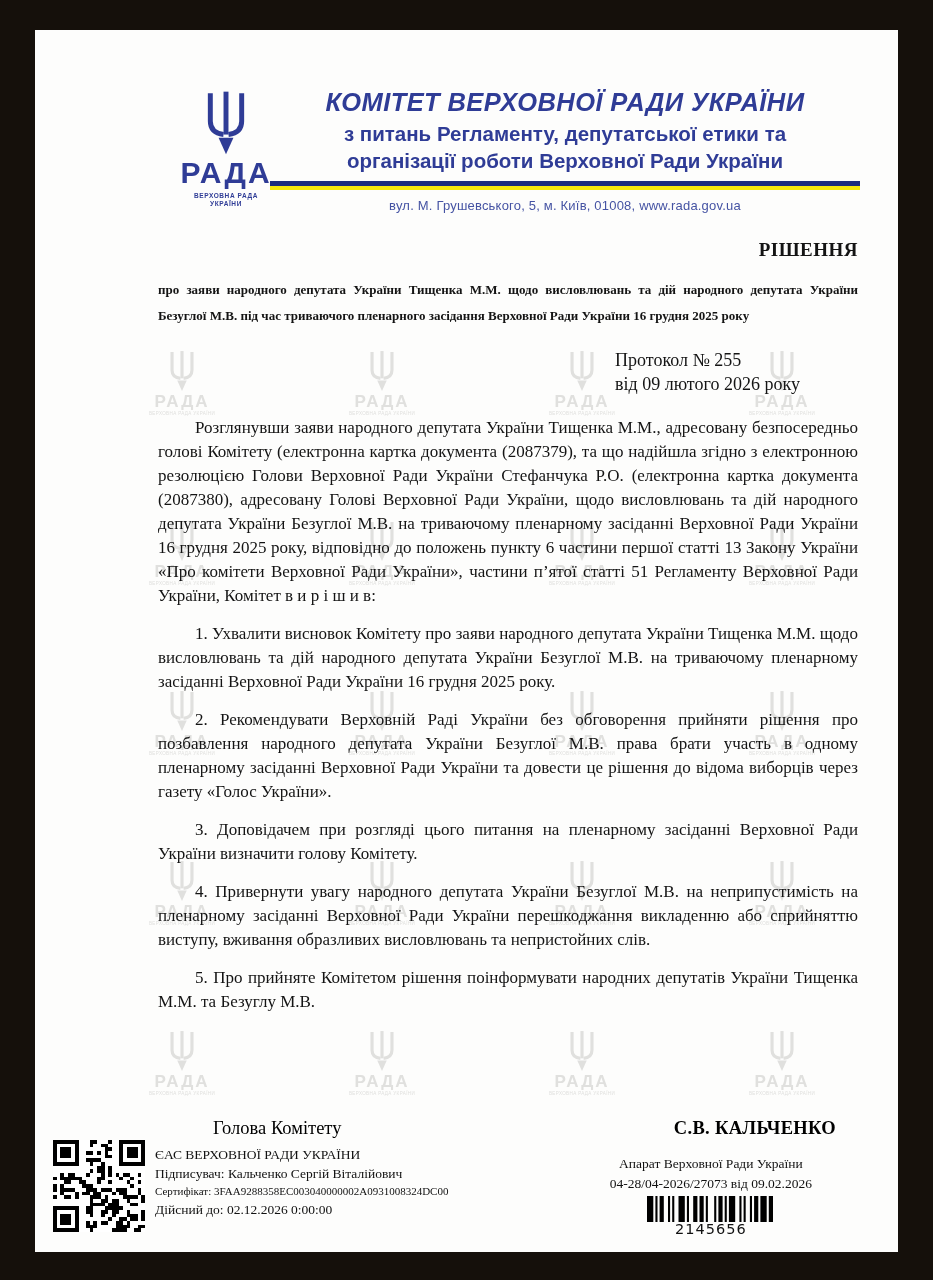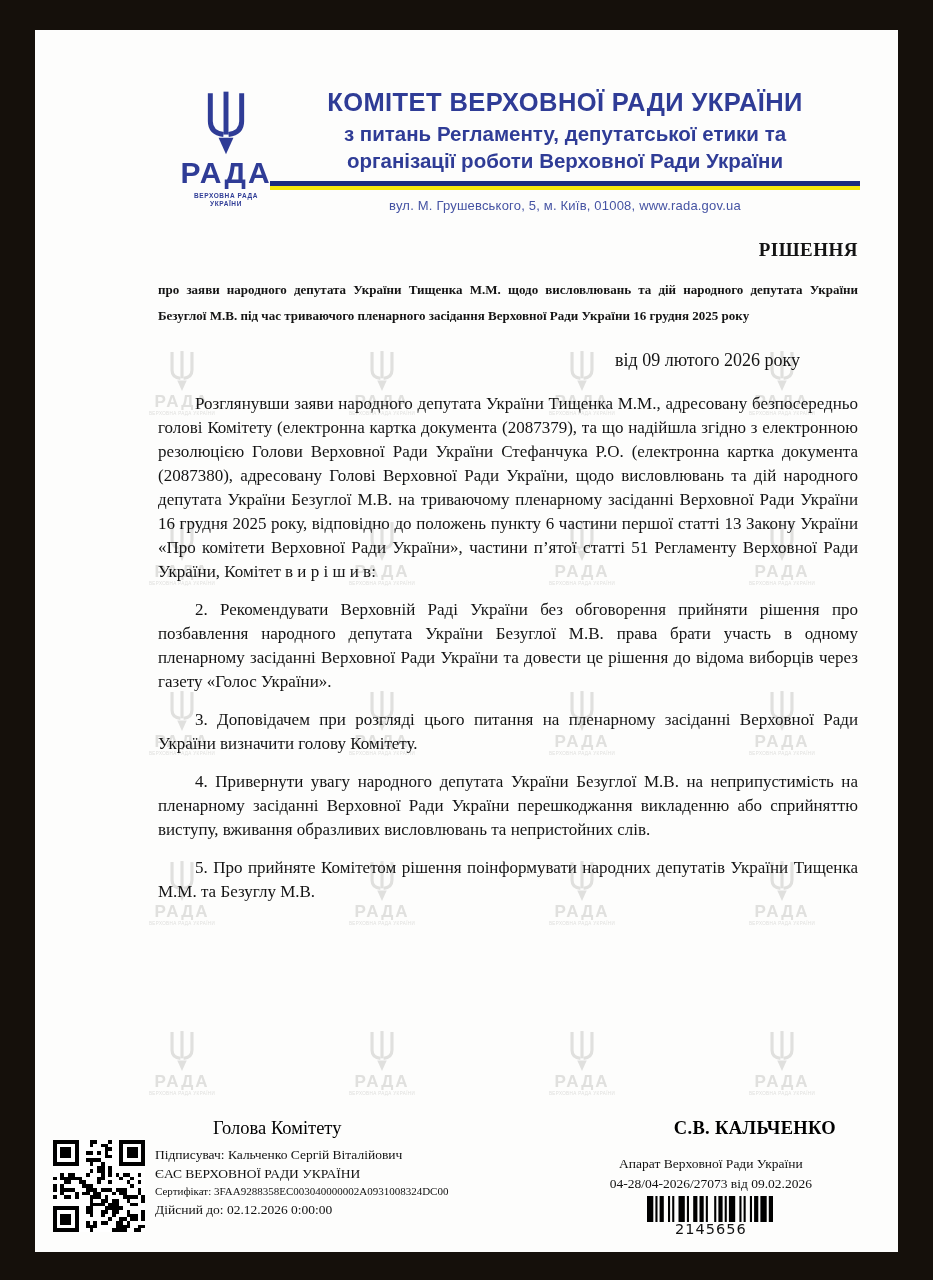--- a/index.html
+++ b/index.html
@@ -49,21 +49,21 @@
   }
   .logo-caption {
     font-family:"Liberation Sans", sans-serif;
     font-weight:bold; font-size:6.5px; letter-spacing:.6px; line-height:1.3;
     margin-top:4px;
   }
   .head-titles {
     margin-left:235px; width:590px; text-align:center;
     color:#2f3c96; font-family:"Liberation Sans", sans-serif; font-weight:bold;
   }
-  .head-title-1 { font-size:25.5px; letter-spacing:.4px; line-height:1.15; }
+  .head-title-1 { font-size:25.5px; letter-spacing:.4px; line-height:1.15;font-style:italic; }
   .head-title-2 { font-size:20.5px; margin-top:5px; line-height:1.15; }
   .head-title-3 { font-size:20.5px; margin-top:3px; line-height:1.15; }
   .divider { margin:9px 0 0 235px; width:590px; }
   .divider-blue   { height:5px; background:#1c2b7c; }
   .divider-yellow { height:4px; background:#f6e70a; }
   .address {
     margin-left:235px; width:590px; text-align:center;
     color:#4553a3; font-family:Liberation Sans, sans-serif;
     font-size:13px; margin-top:8px; letter-spacing:.2px;
   }
@@ -153,25 +153,27 @@
 
       <div class="address">вул. М. Грушевського, 5, м. Київ, 01008,  www.rada.gov.ua</div>
     </div>
 
     <div class="doc">
       <div class="doc-heading">РІШЕННЯ</div>
 
       <p class="doc-subject">про заяви народного депутата України Тищенка М.М. щодо висловлювань та дій народного депутата України Безуглої М.В. під час триваючого пленарного засідання Верховної Ради України 16 грудня 2025 року</p>
 
       <div class="protocol">
+        <div>Протокол № 255</div>
         <div>від 09 лютого 2026 року</div>
       </div>
 
       <p class="para intro"><span>Розглянувши заяви народного депутата України Тищенка М.М., адресовану безпосередньо голові Комітету (електронна картка документа (2087379), та що надійшла згідно з електронною резолюцією Голови Верховної Ради України Стефанчука Р.О. (електронна картка документа (2087380), адресовану Голові Верховної Ради України, щодо висловлювань та дій народного депутата України Безуглої М.В. на триваючому пленарному засіданні Верховної Ради України 16 грудня 2025 року, відповідно до положень пункту 6 частини першої статті 13 Закону України «Про комітети Верховної Ради України», частини п’ятої статті 51 Регламенту Верховної Ради України, </span><b>Комітет в и р і ш и в:</b></p>
 
+      <p class="para">1. Ухвалити висновок Комітету про заяви народного депутата України Тищенка М.М. щодо висловлювань та дій народного депутата України Безуглої М.В. на триваючому пленарному засіданні Верховної Ради України 16 грудня 2025 року.</p>
       <p class="para">2. Рекомендувати Верховній Раді України без обговорення прийняти рішення про позбавлення народного депутата України Безуглої М.В. права брати участь в одному пленарному засіданні Верховної Ради України та довести це рішення до відома виборців через газету «Голос України».</p>
       <p class="para">3. Доповідачем при розгляді цього питання на пленарному засіданні Верховної Ради України визначити голову Комітету.</p>
       <p class="para">4. Привернути увагу народного депутата України Безуглої М.В. на неприпустимість на пленарному засіданні Верховної Ради України перешкоджання викладенню або сприйняттю виступу, вживання образливих висловлювань та непристойних слів.</p>
       <p class="para">5. Про прийняте Комітетом рішення поінформувати народних депутатів України Тищенка М.М. та Безуглу М.В.</p>
     </div>
   </div>
 
   <div class="signature">
     <span class="sig-role">Голова Комітету</span>
     <span class="sig-name">С.В. КАЛЬЧЕНКО</span>
@@ -352,22 +354,22 @@
           <rect x="1" y="1" width="5" height="5" fill="#fff"></rect>
           <rect x="2" y="2" width="3" height="3" fill="#000"></rect>
           <rect x="18" y="0" width="7" height="7" fill="#000"></rect>
           <rect x="19" y="1" width="5" height="5" fill="#fff"></rect>
           <rect x="20" y="2" width="3" height="3" fill="#000"></rect>
           <rect x="0" y="18" width="7" height="7" fill="#000"></rect>
           <rect x="1" y="19" width="5" height="5" fill="#fff"></rect>
           <rect x="2" y="20" width="3" height="3" fill="#000"></rect>
         </svg>
       <div class="esign-text">
+        <div class="esign-line">ЄАС ВЕРХОВНОЇ РАДИ УКРАЇНИ</div>
         <div class="esign-line">Підписувач: Кальченко Сергій Віталійович</div>
-        <div class="esign-line">ЄАС ВЕРХОВНОЇ РАДИ УКРАЇНИ</div>
         <div class="esign-line esign-cert">Сертифікат: 3FAA9288358EC003040000002A0931008324DC00</div>
         <div class="esign-line">Дійсний до: 02.12.2026 0:00:00</div>
       </div>
     </div>
 
     <div class="reg">
       <div>Апарат Верховної Ради України</div>
       <div>04-28/04-2026/27073 від 09.02.2026</div>
       <svg class="barcode" id="barcode-svg" viewBox="0 0 128.1 26" width="128.1" height="26">
           <rect x="0" y="0" width="6.300000000000001" height="26" fill="#000"></rect>

